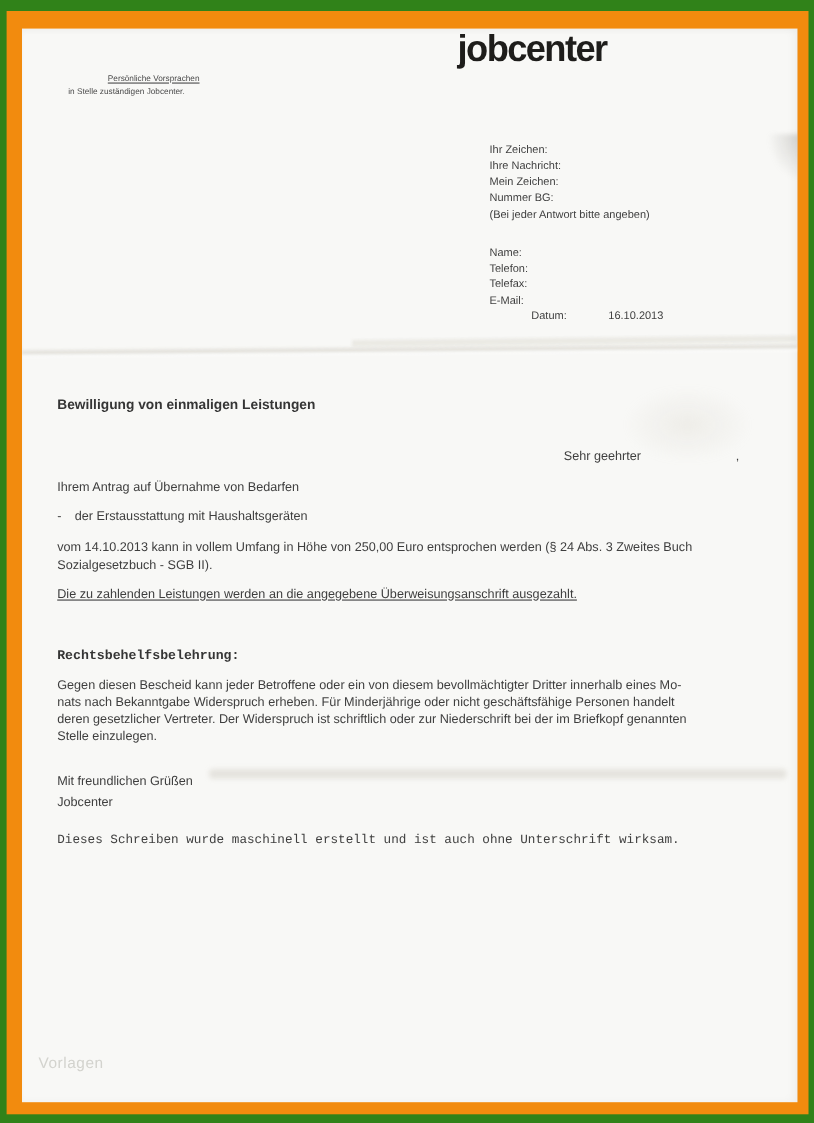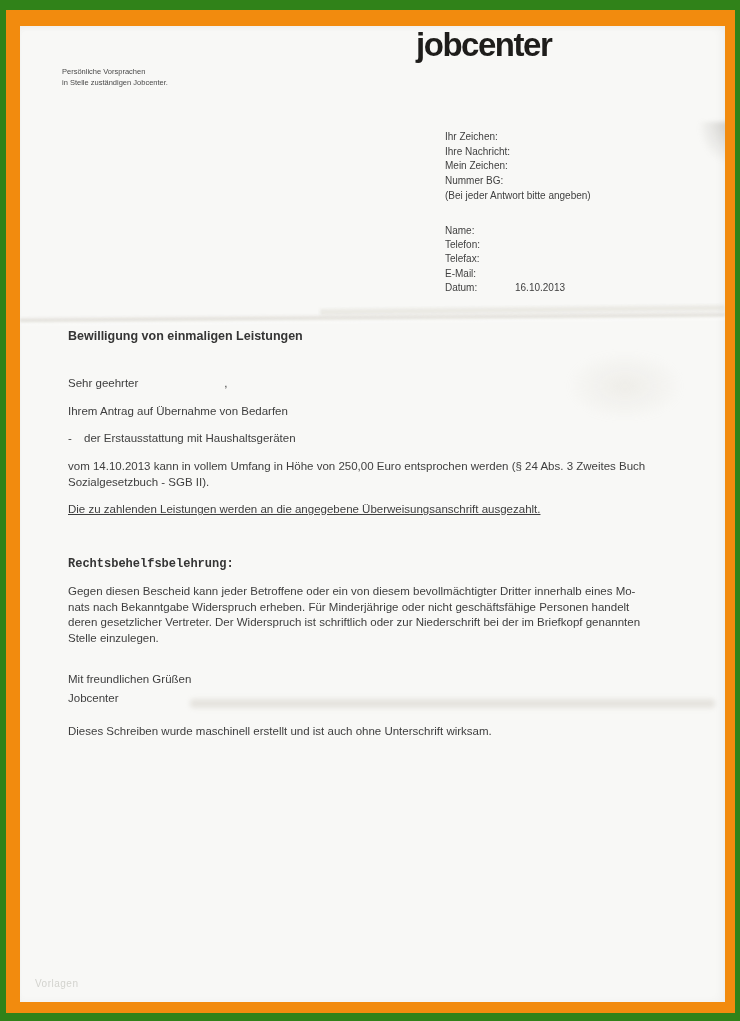--- a/index.html
+++ b/index.html
@@ -21,29 +21,29 @@
   
   .logo{
     position:absolute;left:396px;top:-1px;
     font-size:34px;font-weight:bold;letter-spacing:-1.5px;
     color:#1e1d1b;transform:scaleX(0.97);transform-origin:left top;
   }
   .contact-note{
     position:absolute;left:42px;top:40px;
     font-size:7.5px;color:#4a4a4a;line-height:11px;
   }
-  .contact-note .u{}
+  .contact-note .u{text-decoration:underline;margin-left:36px;}
   
   .ref-block{
     position:absolute;left:425px;top:104px;
     font-size:10px;color:#3f3f3f;
   }
   .ref-lines{line-height:14.7px;white-space:nowrap;}
   .ref-contact{line-height:14.4px;margin-top:20px;white-space:nowrap;}
-  .date-row{margin-top:0;line-height:14.4px;white-space:nowrap;}
+  .date-row{margin-top:0;line-height:14.4px;white-space:nowrap;margin-left:38px;}
   .date-label{display:inline-block;width:70px;}
   
   .crease{
     position:absolute;left:0;right:0;top:288px;height:9px;
     background:linear-gradient(to bottom, rgba(0,0,0,0) 0%, rgba(186,180,167,0.38) 45%, rgba(255,255,255,0.55) 75%, rgba(0,0,0,0) 100%);
     transform:rotate(-0.45deg);filter:blur(1px);
   }
   .crease2{
     position:absolute;left:300px;right:0;top:281px;height:6px;
     background:rgba(196,190,177,0.25);
@@ -58,36 +58,36 @@
     position:absolute;right:40px;top:325px;width:120px;height:70px;
     background:radial-gradient(ellipse, rgba(205,200,188,0.22), rgba(0,0,0,0) 70%);
     filter:blur(3px);
   }
   .signature-smudge{
     position:absolute;left:170px;top:673px;width:525px;height:9px;
     background:rgba(178,170,155,0.26);
     filter:blur(2.5px);border-radius:4px;
   }
   
-  .body-text{position:absolute;left:48px;width:620px;color:#3e3e3e;font-size:11.5px;}
+  .body-text{position:absolute;left:32px;width:620px;color:#3e3e3e;font-size:11.5px;margin-top:32px;}
   .subject{top:303px;font-weight:bold;font-size:12.5px;color:#353535;white-space:nowrap;}
-  .salutation{top:351px;white-space:nowrap;}
+  .salutation{top:351px;white-space:nowrap;text-align:right;}
   .salutation .comma{margin-left:86px;}
   .request-line{top:379px;white-space:nowrap;}
   .bullet-line{top:406px;white-space:nowrap;}
   .bullet-line .marker{display:inline-block;width:16px;}
   .approval{top:433px;line-height:15.5px;white-space:nowrap;}
   .payment{top:477px;white-space:nowrap;text-decoration:underline;}
   .appeal-heading{top:531px;font-weight:bold;font-size:12px;color:#353535;white-space:nowrap;font-family:Liberation Mono, monospace;}
   .appeal{top:558px;line-height:15.6px;white-space:nowrap;}
   .closing{top:644px;line-height:18.5px;white-space:nowrap;}
-  .machine-note{top:699px;white-space:nowrap;}
+  .machine-note{top:699px;white-space:nowrap;font-family:Liberation Mono, monospace;}
   .watermark{
-    position:absolute;left:15px;top:952px;
-    font-size:10px;color:#d3d3ce;letter-spacing:0.5px;
+    position:absolute;left:15px;top:932px;
+    font-size:14px;color:#d3d3ce;letter-spacing:0.5px;
   }
 </style>
 </head>
 <body>
 
 <div class="frame-orange"></div>
 
 <div class="page">
 
   <div class="logo">jobcenter</div>

